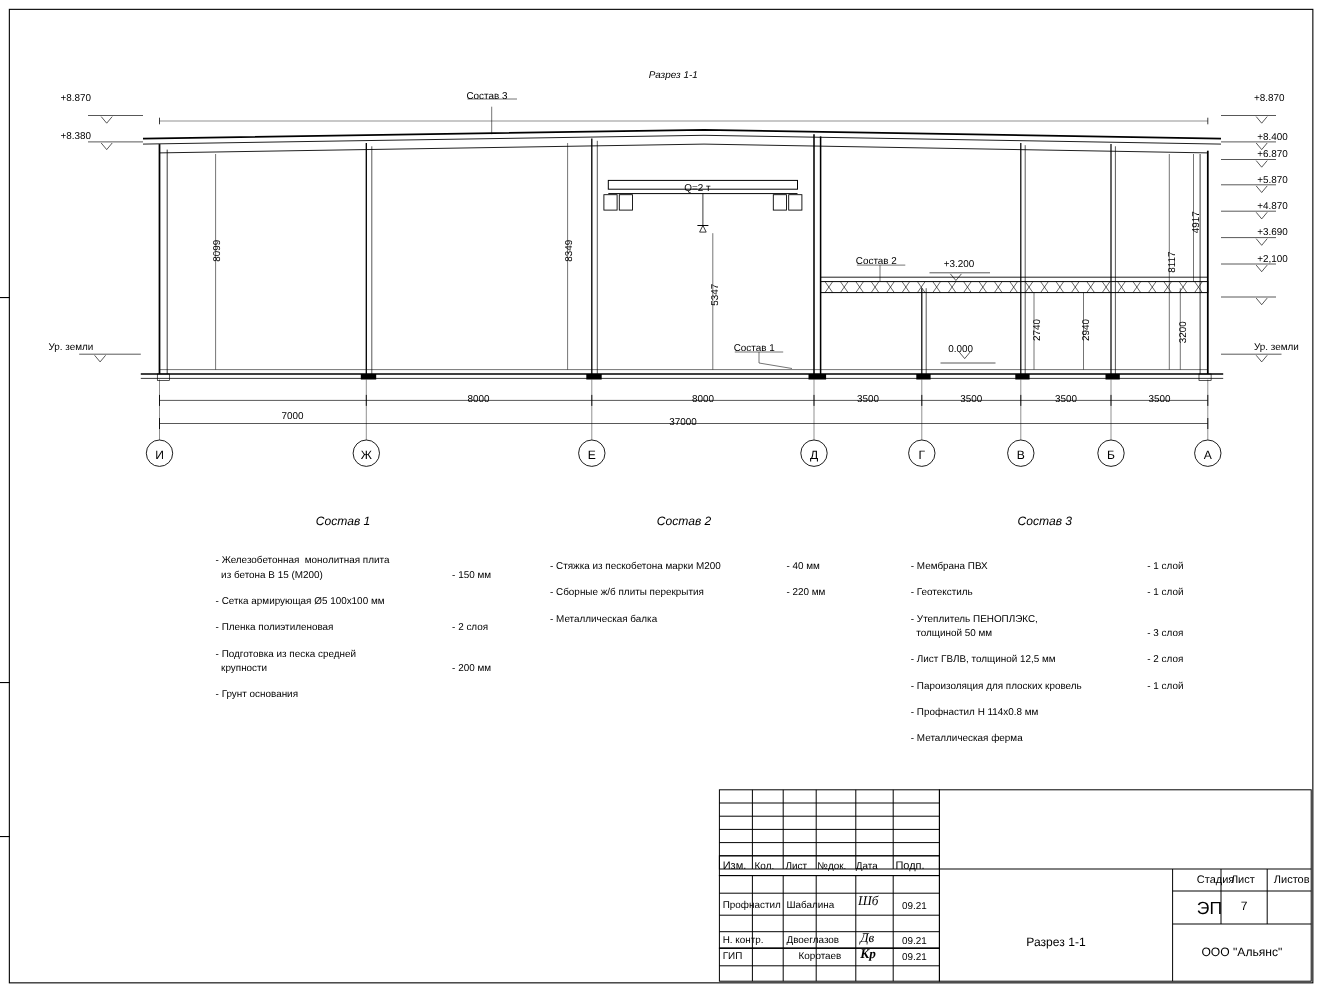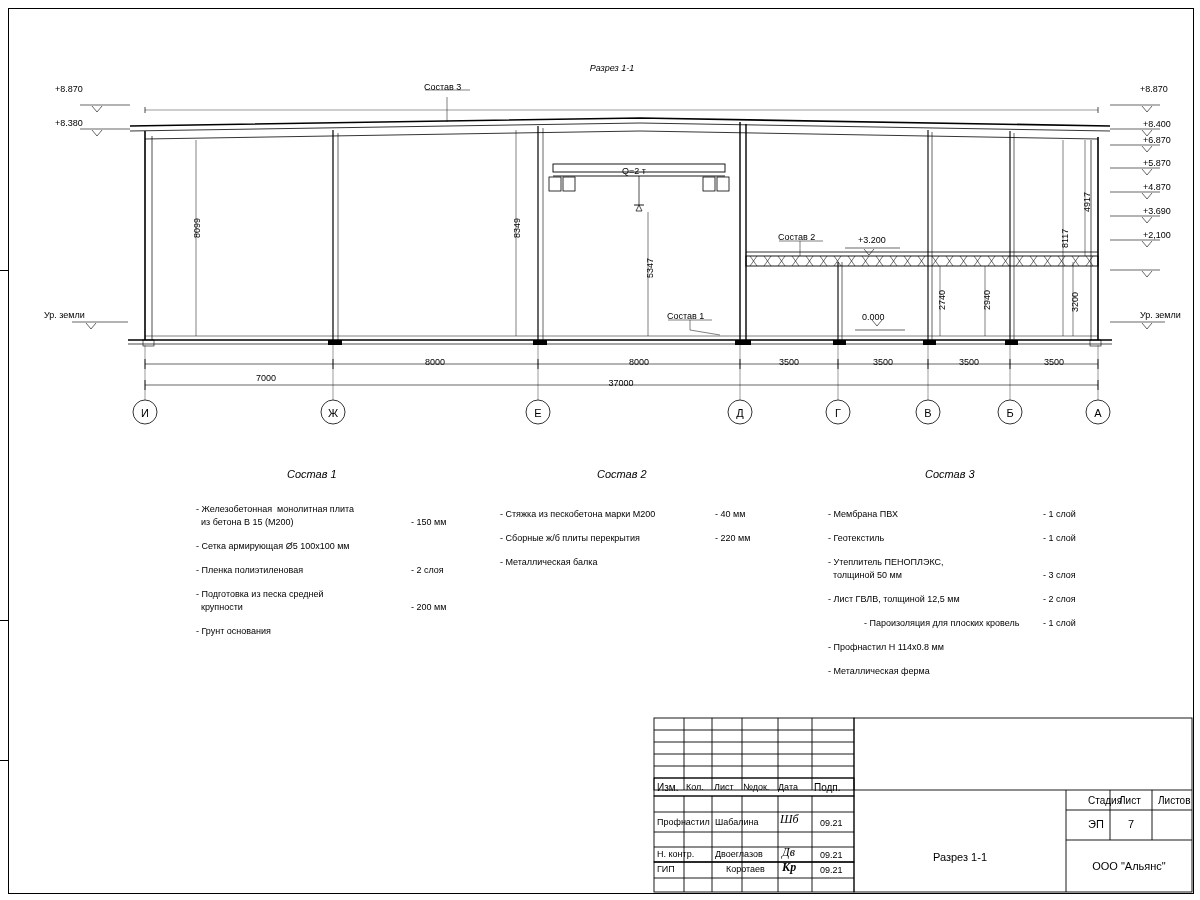--- a/index.html
+++ b/index.html
@@ -352,21 +352,21 @@
     <div class="comp-row" style="margin-top:11px;">
         <span class="txt" style="white-space: pre;">- Утеплитель ПЕНОПЛЭКС,
   толщиной 50 мм</span>
         <span class="val" style="top:13px;">- 3 слоя</span>
       </div>
     <div class="comp-row" style="margin-top:11px;">
         <span class="txt" style="white-space: pre;">- Лист ГВЛВ, толщиной 12,5 мм</span>
         <span class="val">- 2 слоя</span>
       </div>
     <div class="comp-row" style="margin-top:11px;">
-        <span class="txt" style="white-space: pre; margin-left: 36px;">- Пароизоляция для плоских кровель</span>
+        <span class="txt" style="white-space: pre;">- Пароизоляция для плоских кровель</span>
         <span class="val">- 1 слой</span>
       </div>
     <div class="comp-row" style="margin-top:11px;">
         <span class="txt" style="white-space: pre;">- Профнастил Н 114х0.8 мм</span>
         <span class="val"></span>
       </div>
     <div class="comp-row" style="margin-top:11px;">
         <span class="txt" style="white-space: pre;">- Металлическая ферма</span>
         <span class="val"></span>
       </div>
@@ -431,17 +431,17 @@
 
   <div class="lbl" style="left:657px;top:864px;">ГИП</div>
   <div class="lbl" style="left:715px;top:864px;padding-left:11px;">Коротаев</div>
   <div class="lbl sig" style="left:782px;top:860px;font-weight:bold;">Кр</div>
   <div class="lbl" style="left:820px;top:865px;">09.21</div>
 
   <div class="lbl" style="left:960px;top:851px;transform:translateX(-50%);font-size:11px;">Разрез 1-1</div>
   <div class="lbl" style="left:1088px;top:795px;font-size:10px;">Стадия</div>
   <div class="lbl" style="left:1119px;top:795px;font-size:10px;">Лист</div>
   <div class="lbl" style="left:1158px;top:795px;font-size:10px;">Листов</div>
-  <div class="lbl" style="left:1088px;top:818px;font-size:11px;">ЭП</div>
+  <div class="lbl" style="left:1088px;top:818px;font-size:16px;">ЭП</div>
   <div class="lbl" style="left:1128px;top:818px;font-size:11px;">7</div>
   <div class="lbl" style="left:1129px;top:860px;transform:translateX(-50%);font-size:11px;">ООО "Альянс"</div>
 
 </div>
 
 </body></html>

